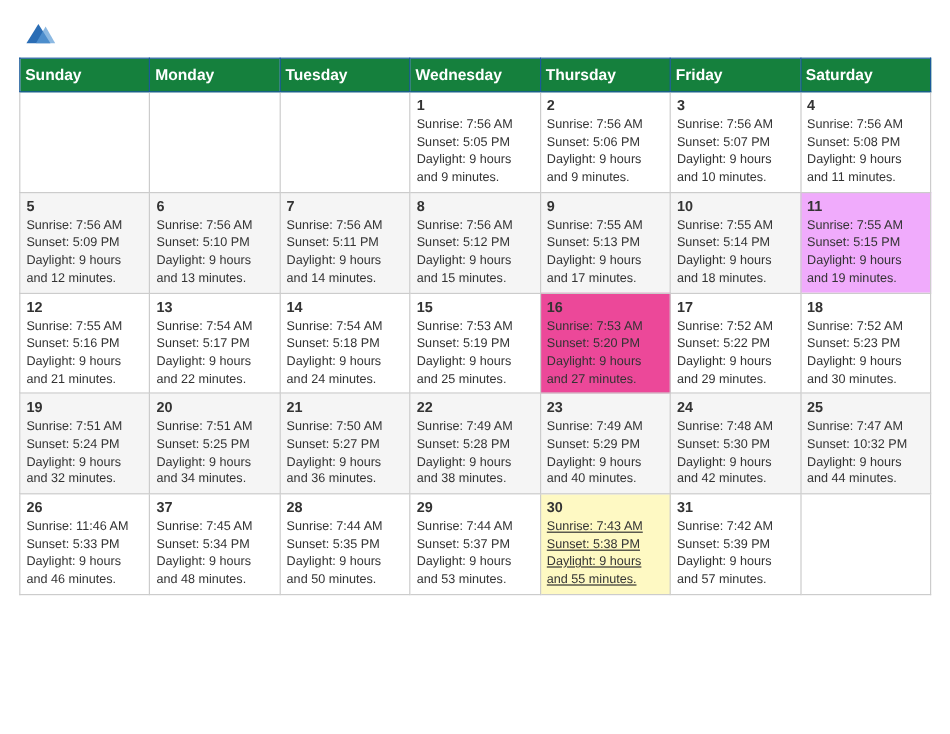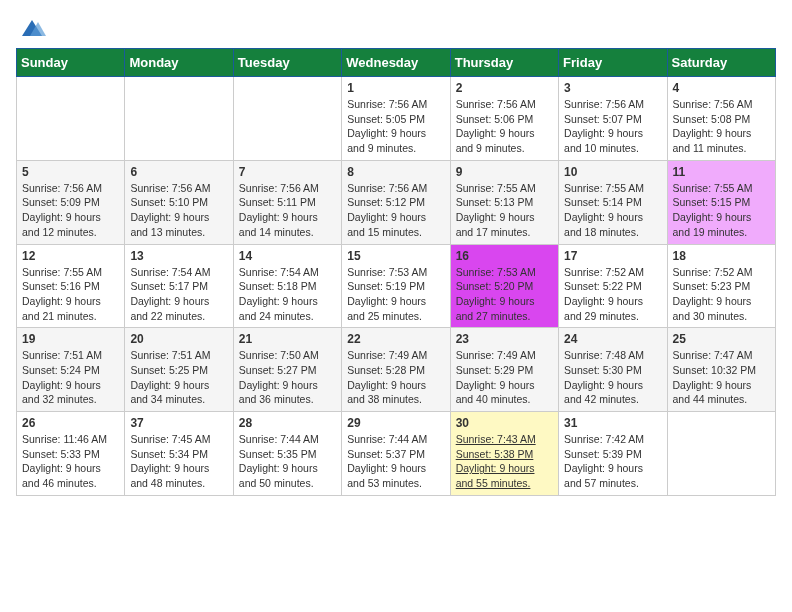--- a/index.html
+++ b/index.html
@@ -238,21 +238,21 @@
 Daylight: 9 hours
 and 24 minutes.</div>
         </td>
         <td style="background: rgb(255, 255, 255);">
           <span class="day-number">15</span>
           <div class="day-info" style="white-space: pre-line;">Sunrise: 7:53 AM
 Sunset: 5:19 PM
 Daylight: 9 hours
 and 25 minutes.</div>
         </td>
-        <td style="background: #d946ef;">
+        <td style="background: #ec4899;">
           <span class="day-number">16</span>
           <div class="day-info" style="white-space: pre-line;">Sunrise: 7:53 AM
 Sunset: 5:20 PM
 Daylight: 9 hours
 and 27 minutes.</div>
         </td>
         <td style="background: rgb(255, 255, 255);">
           <span class="day-number">17</span>
           <div class="day-info" style="white-space: pre-line;">Sunrise: 7:52 AM
 Sunset: 5:22 PM

